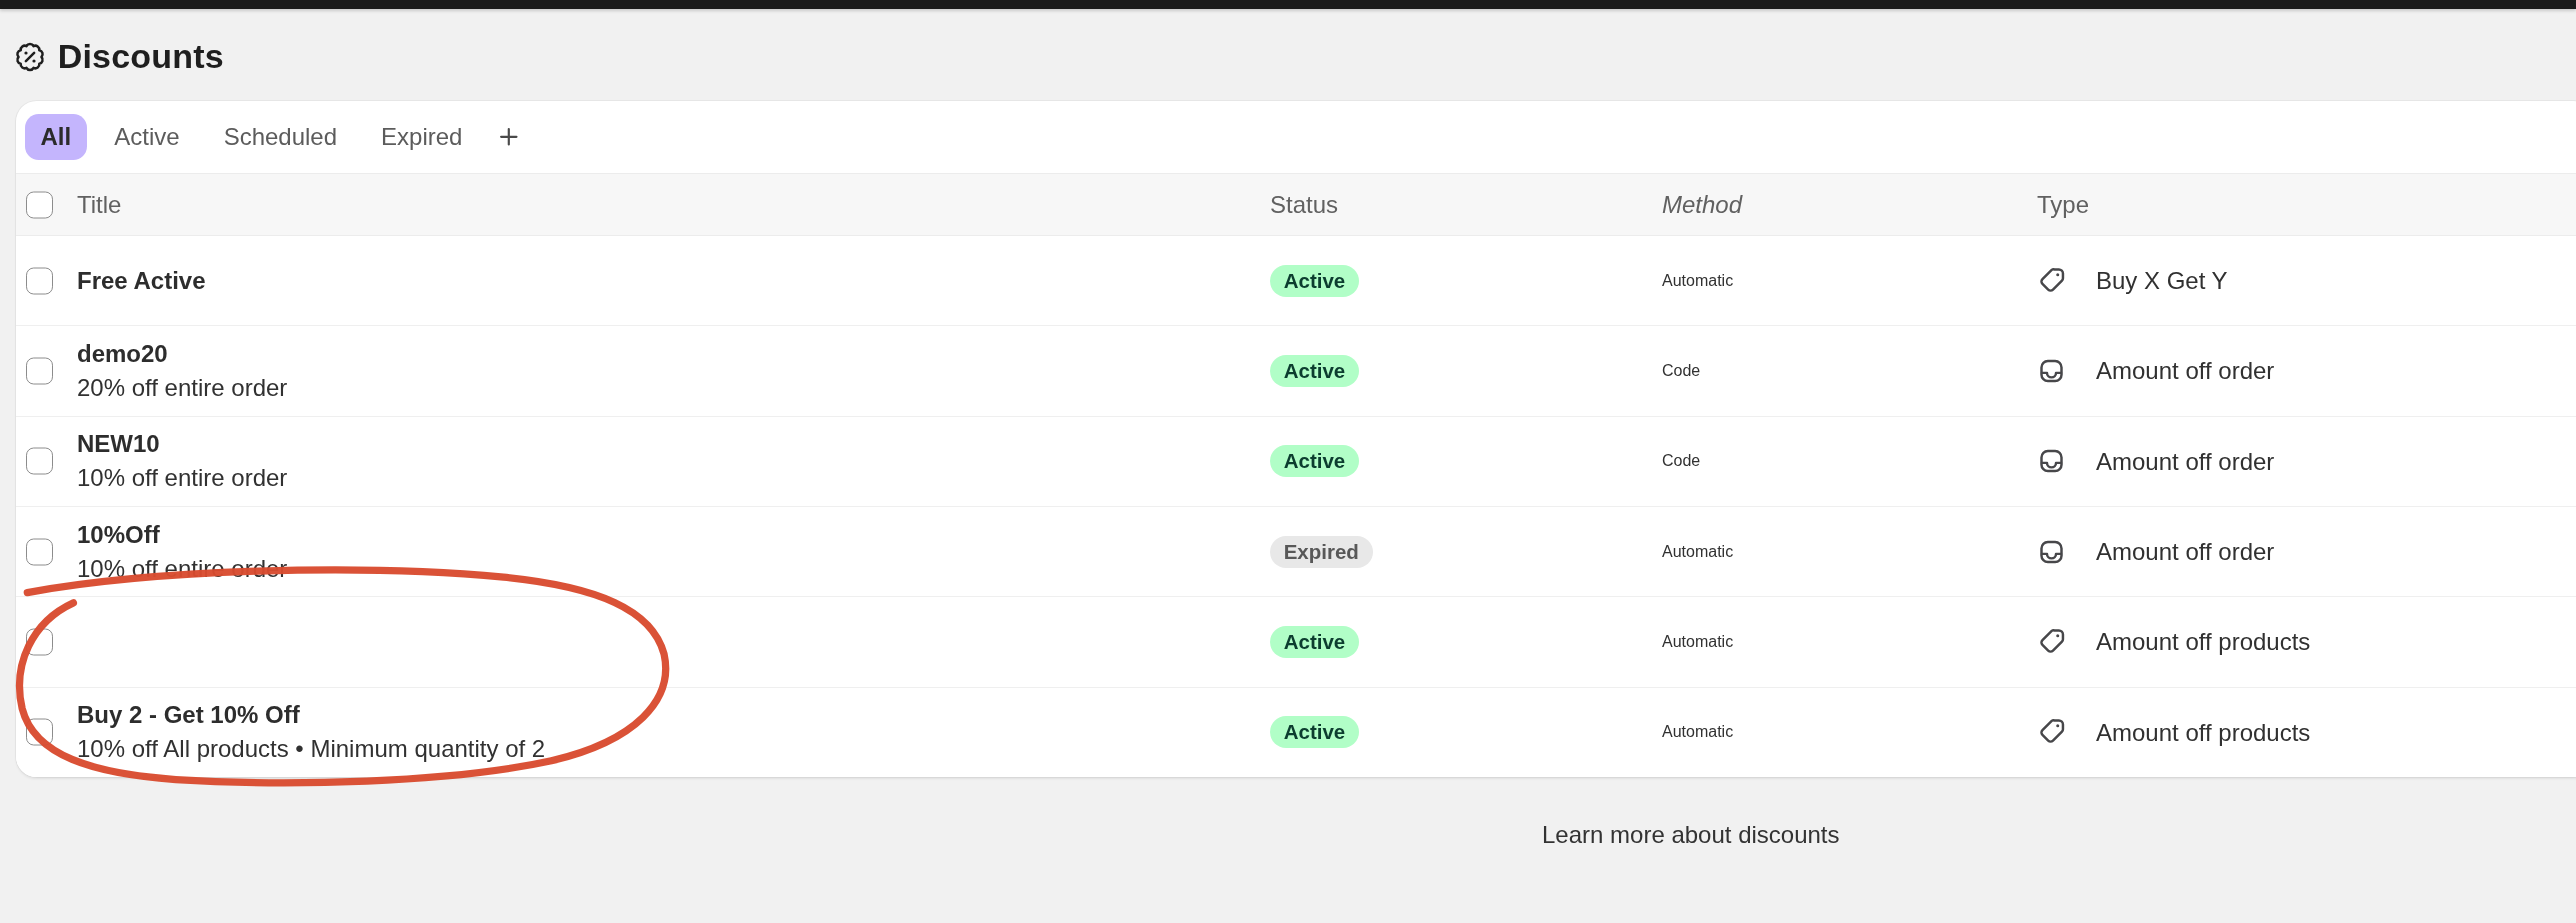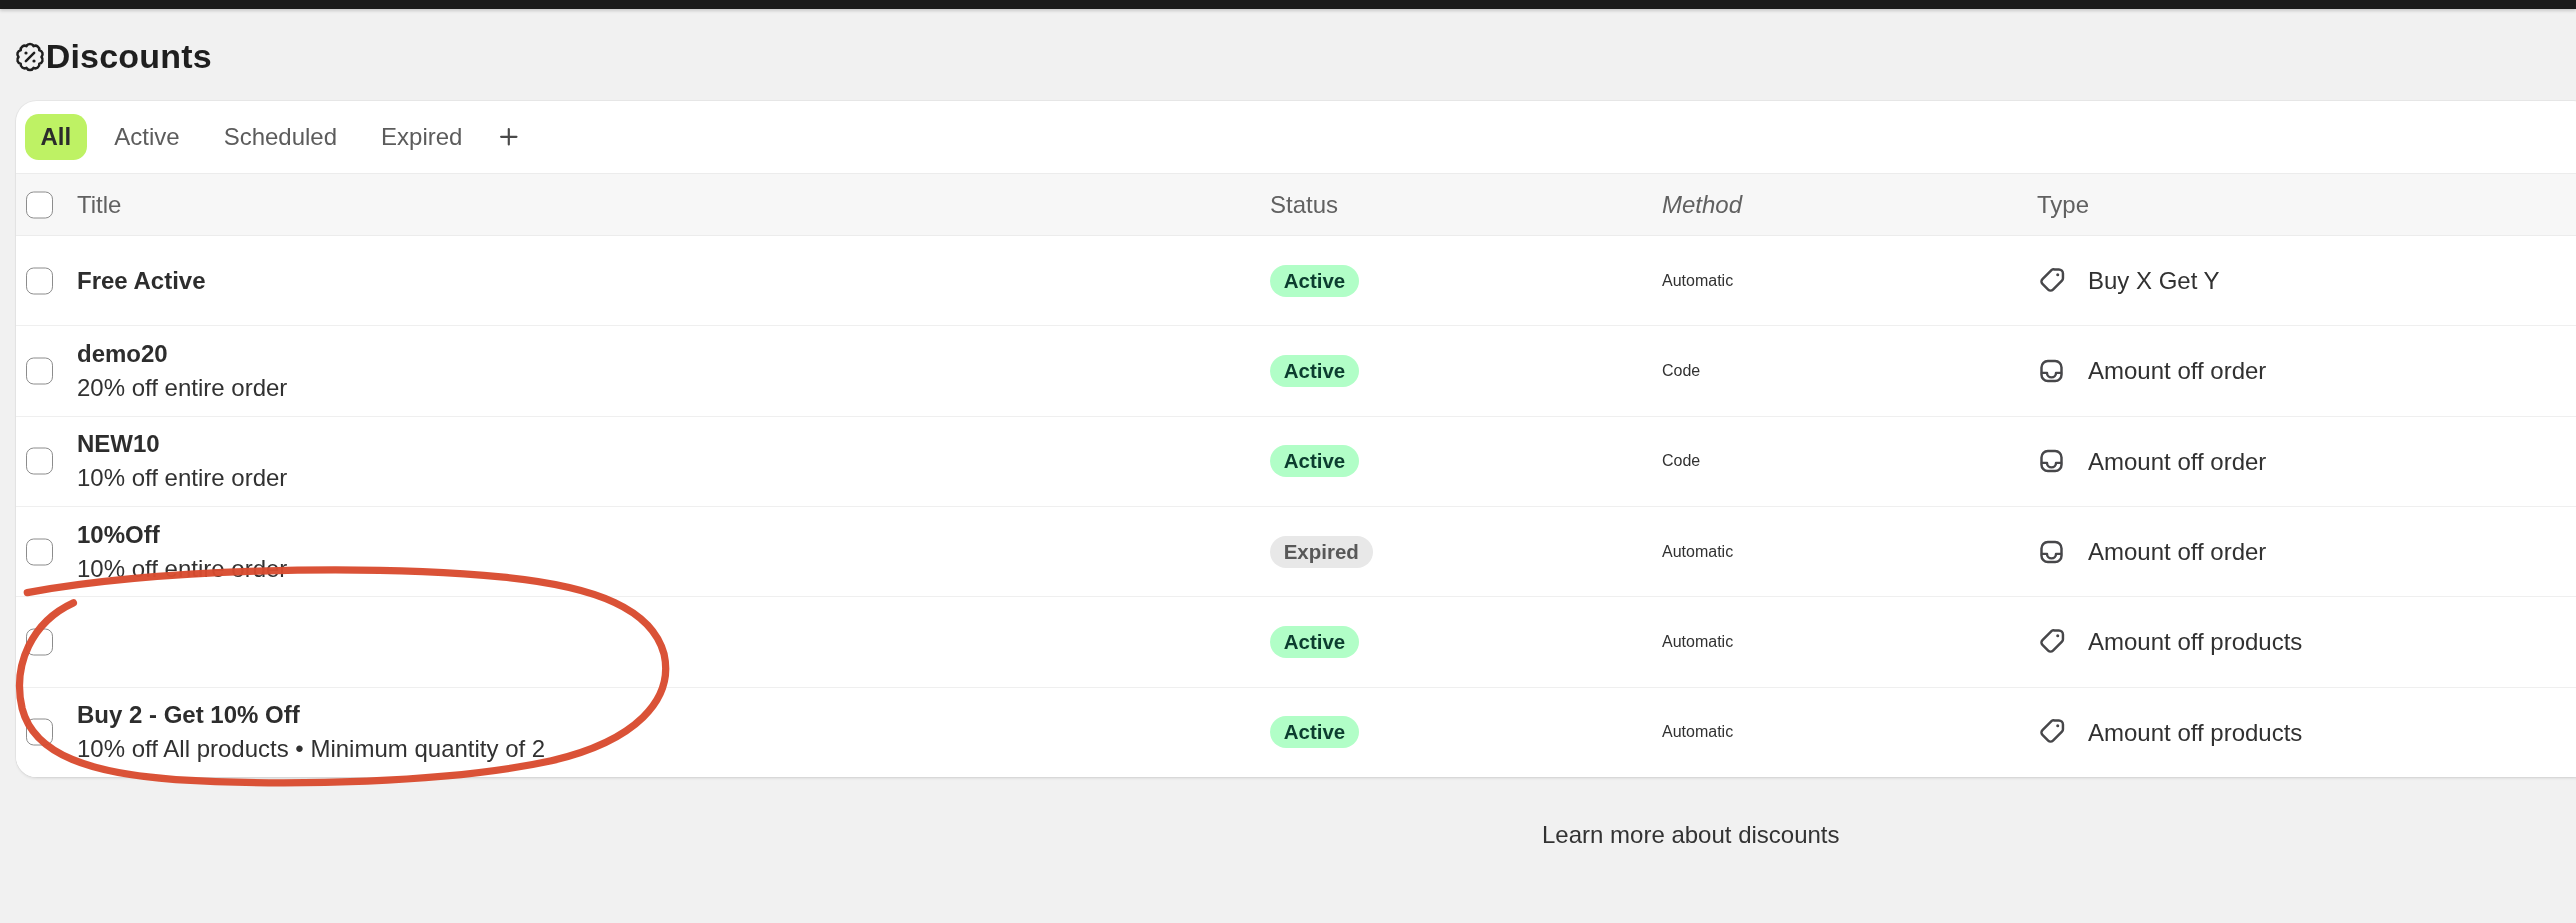--- a/index.html
+++ b/index.html
@@ -5,32 +5,32 @@
   * { margin:0; padding:0; box-sizing:border-box; }
   html,body { width:2576px; height:924px; overflow:hidden; }
   body {
     font-family:"Liberation Sans","DejaVu Sans",sans-serif;
     background:#f1f1f1; position:relative; color:#303030;
   }
   .topbar { position:absolute; top:0; left:0; width:100%; height:8.5px;
     background:#1b1b1b; box-shadow:0 1.7px 3.4px rgba(0,0,0,.18); z-index:5; }
 
   .page-header { position:absolute; top:36px; left:13.7px; height:41px;
-    display:flex; align-items:center; }
+    display:flex; align-items:center; gap:12px; }
   .page-title { font-size:34px; font-weight:700; color:#1f1f1f; letter-spacing:0.2px; }
 
   .card { position:absolute; top:101px; left:16px; width:2578px; height:676px;
     background:#ffffff; border-radius:20.5px;
     box-shadow:0 1.7px 2.6px rgba(0,0,0,.07), 0 0 0 0.9px rgba(0,0,0,.04);
     display:flex; flex-direction:column; overflow:hidden; }
 
   .tabbar { height:72px; display:flex; align-items:center; padding-left:8.5px; flex:0 0 auto; }
   .tab { font-size:24px; color:#5c5c5c; font-weight:500; padding:0 22px; height:46px;
     display:flex; align-items:center; border-radius:13.7px; cursor:pointer; }
-  .tab.selected { background:#bef264; color:#2b2b2b; font-weight:650; padding:0 16px; margin-right:5.1px; }
+  .tab.selected { background:#c4b5fd; color:#2b2b2b; font-weight:650; padding:0 16px; margin-right:5.1px; }
   .tab-add { width:48px; height:46px; display:flex; align-items:center; justify-content:center;
     color:#4a4a4a; border-radius:13.7px; cursor:pointer; }
 
   .table { flex:1; display:flex; flex-direction:column; position:relative; }
   .thead { flex:0 0 63px; background:#f7f7f7; position:relative;
     border-top:1.7px solid #ececec; border-bottom:1.7px solid #ececec;
     font-size:24px; color:#616161; font-weight:450; }
   .col-label { position:absolute; top:50%; transform:translateY(-50%); }
   .c-title  { left:61px; }
   .c-status { left:1254px; }
@@ -51,21 +51,21 @@
   .badge { position:absolute; left:1254px; top:50%; transform:translateY(-50%);
     height:32px; padding:0 13.7px; border-radius:16px; display:flex; align-items:center;
     font-size:20.5px; font-weight:550; }
   .badge.success { background:#b1fec7; color:#0c3d2f; }
   .badge.neutral { background:#e8e8e8; color:#585858; }
 
   .cell-method { position:absolute; left:1646px; top:50%; transform:translateY(-50%);
     font-size:16px; color:#313131; }
 
   .cell-type { position:absolute; left:2021px; top:50%; transform:translateY(-50%);
-    display:flex; align-items:center; gap:22px; font-size:24px; color:#313131; }
+    display:flex; align-items:center; gap:30px; font-size:24px; color:#313131; }
   .type-icon { color:#47474a; flex:0 0 auto; display:block; }
 
   .footer-link { position:absolute; left:1542px; top:821px; font-size:24px;
     font-weight:400; color:#333333; cursor:pointer; }
 
   .annotation-svg { position:absolute; top:0; left:0; width:2576px; height:924px;
     pointer-events:none; z-index:9; }
 
   .discount-seal { display:block; }
 </style>

